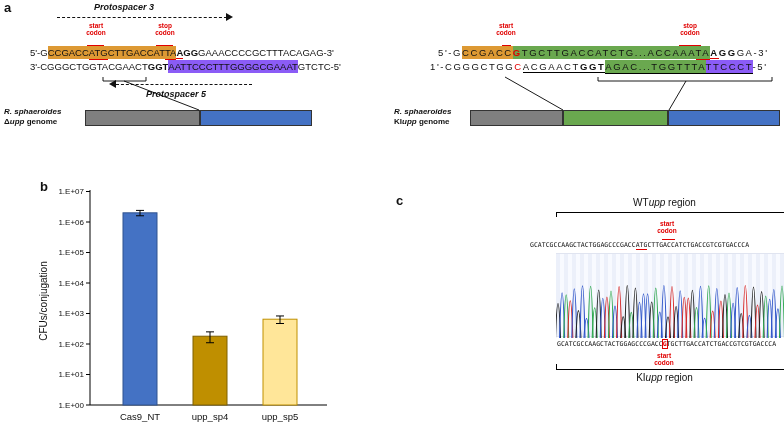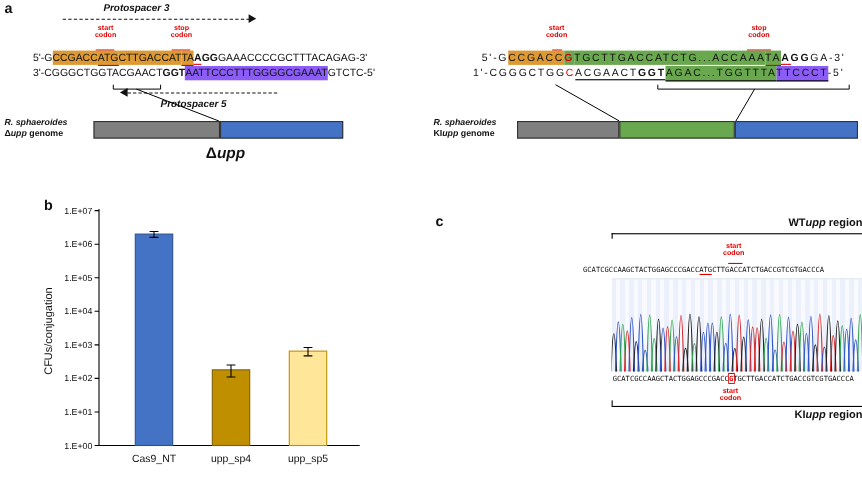--- a/index.html
+++ b/index.html
@@ -22,21 +22,21 @@
   .red-label{color:#E00000;font-size:6.5px;line-height:1.15;text-align:center;white-space:pre-line;font-weight:600}
   .red-line{border-top:1.5px solid #E00000}
   .proto-label{font-style:italic;font-weight:700;font-size:9px}
   .dash-line{border-top:1.5px dashed #111}
   .tri-right{width:0;height:0;border-left:7px solid #111;border-top:4px solid transparent;border-bottom:4px solid transparent}
   .tri-left{width:0;height:0;border-right:7px solid #111;border-top:4px solid transparent;border-bottom:4px solid transparent}
   .gnm-label{font-size:8px;font-weight:700;line-height:1.25}
   .species{font-style:italic}
   .gnm-box{position:absolute;height:16px;border:1px solid #333}
   .big-gene{font-weight:700;font-size:14px;text-align:center}
-  .region-label{font-weight:700;font-size:10px;text-align:right}
+  .region-label{font-weight:400;font-size:10px;text-align:center}
   .bracket-h{border-top:1px solid #000}
   .tick-v{border-left:1px solid #000}
   .trace-bg{background:repeating-linear-gradient(90deg,#ecf0fa 0px,#ecf0fa 4px,#f8faff 4px,#f8faff 8px);border-top:1px solid #e0e4f0;border-bottom:1px solid #e0e4f0}
   svg text{font-family:"Liberation Sans",sans-serif}
 </style>
 </head>
 <body>
 
 <div id="fig">
 
@@ -59,21 +59,20 @@
   <div class="abs dash-line" style="left:116px;top:84px;width:136px"></div>
   <div class="abs tri-left" style="left:109px;top:80px"></div>
   <div class="abs proto-label" style="left:146px;top:89px">Protospacer 5</div>
 
   <div class="abs gnm-label" style="left:4px;top:107px;width:80px">
     <span class="species">R. sphaeroides</span><br>
     <span><span>Δ</span><span class="italic">upp</span><span> genome</span></span>
   </div>
   <div class="abs gnm-box" style="left:85px;top:110px;width:115px;background:#7F7F7F"></div>
   <div class="abs gnm-box" style="left:200px;top:110px;width:112px;background:#4472C4"></div>
-  <div class="abs big-gene" style="left:160px;top:131px;width:90px"><span>Δ</span><span class="italic">upp</span></div>
 
   <div class="abs red-label" style="left:486px;top:22px;width:40px">start
 codon</div>
   <div class="abs red-line" style="left:502px;top:45px;width:9px"></div>
   <div class="abs red-label" style="left:670px;top:22px;width:40px">stop
 codon</div>
   <div class="abs red-line" style="left:679px;top:45px;width:22px"></div>
 
   <div class="abs mono ls" style="left:438px;top:48px"><span>5'-G</span><span class="hl-orange">CCGACC</span><span class="hl-green red-text bold">G</span><span class="hl-green">TGCTTGACCATCTG...ACCAAA</span><span class="hl-green u-red">TA</span><span class="bold u-red">A</span><span class="bold">GG</span><span>GA-3'</span></div>
   <div class="abs mono ls" style="left:430px;top:62px"><span>1'-CGGGCTGG</span><span class="red-text">C</span><span class="u-black">ACGAACT</span><span class="bold u-black">GGT</span><span class="hl-green u-black">AGAC...TGGTTTA</span><span class="hl-yellow u-black">TTCCCT</span><span>-5'</span></div>

